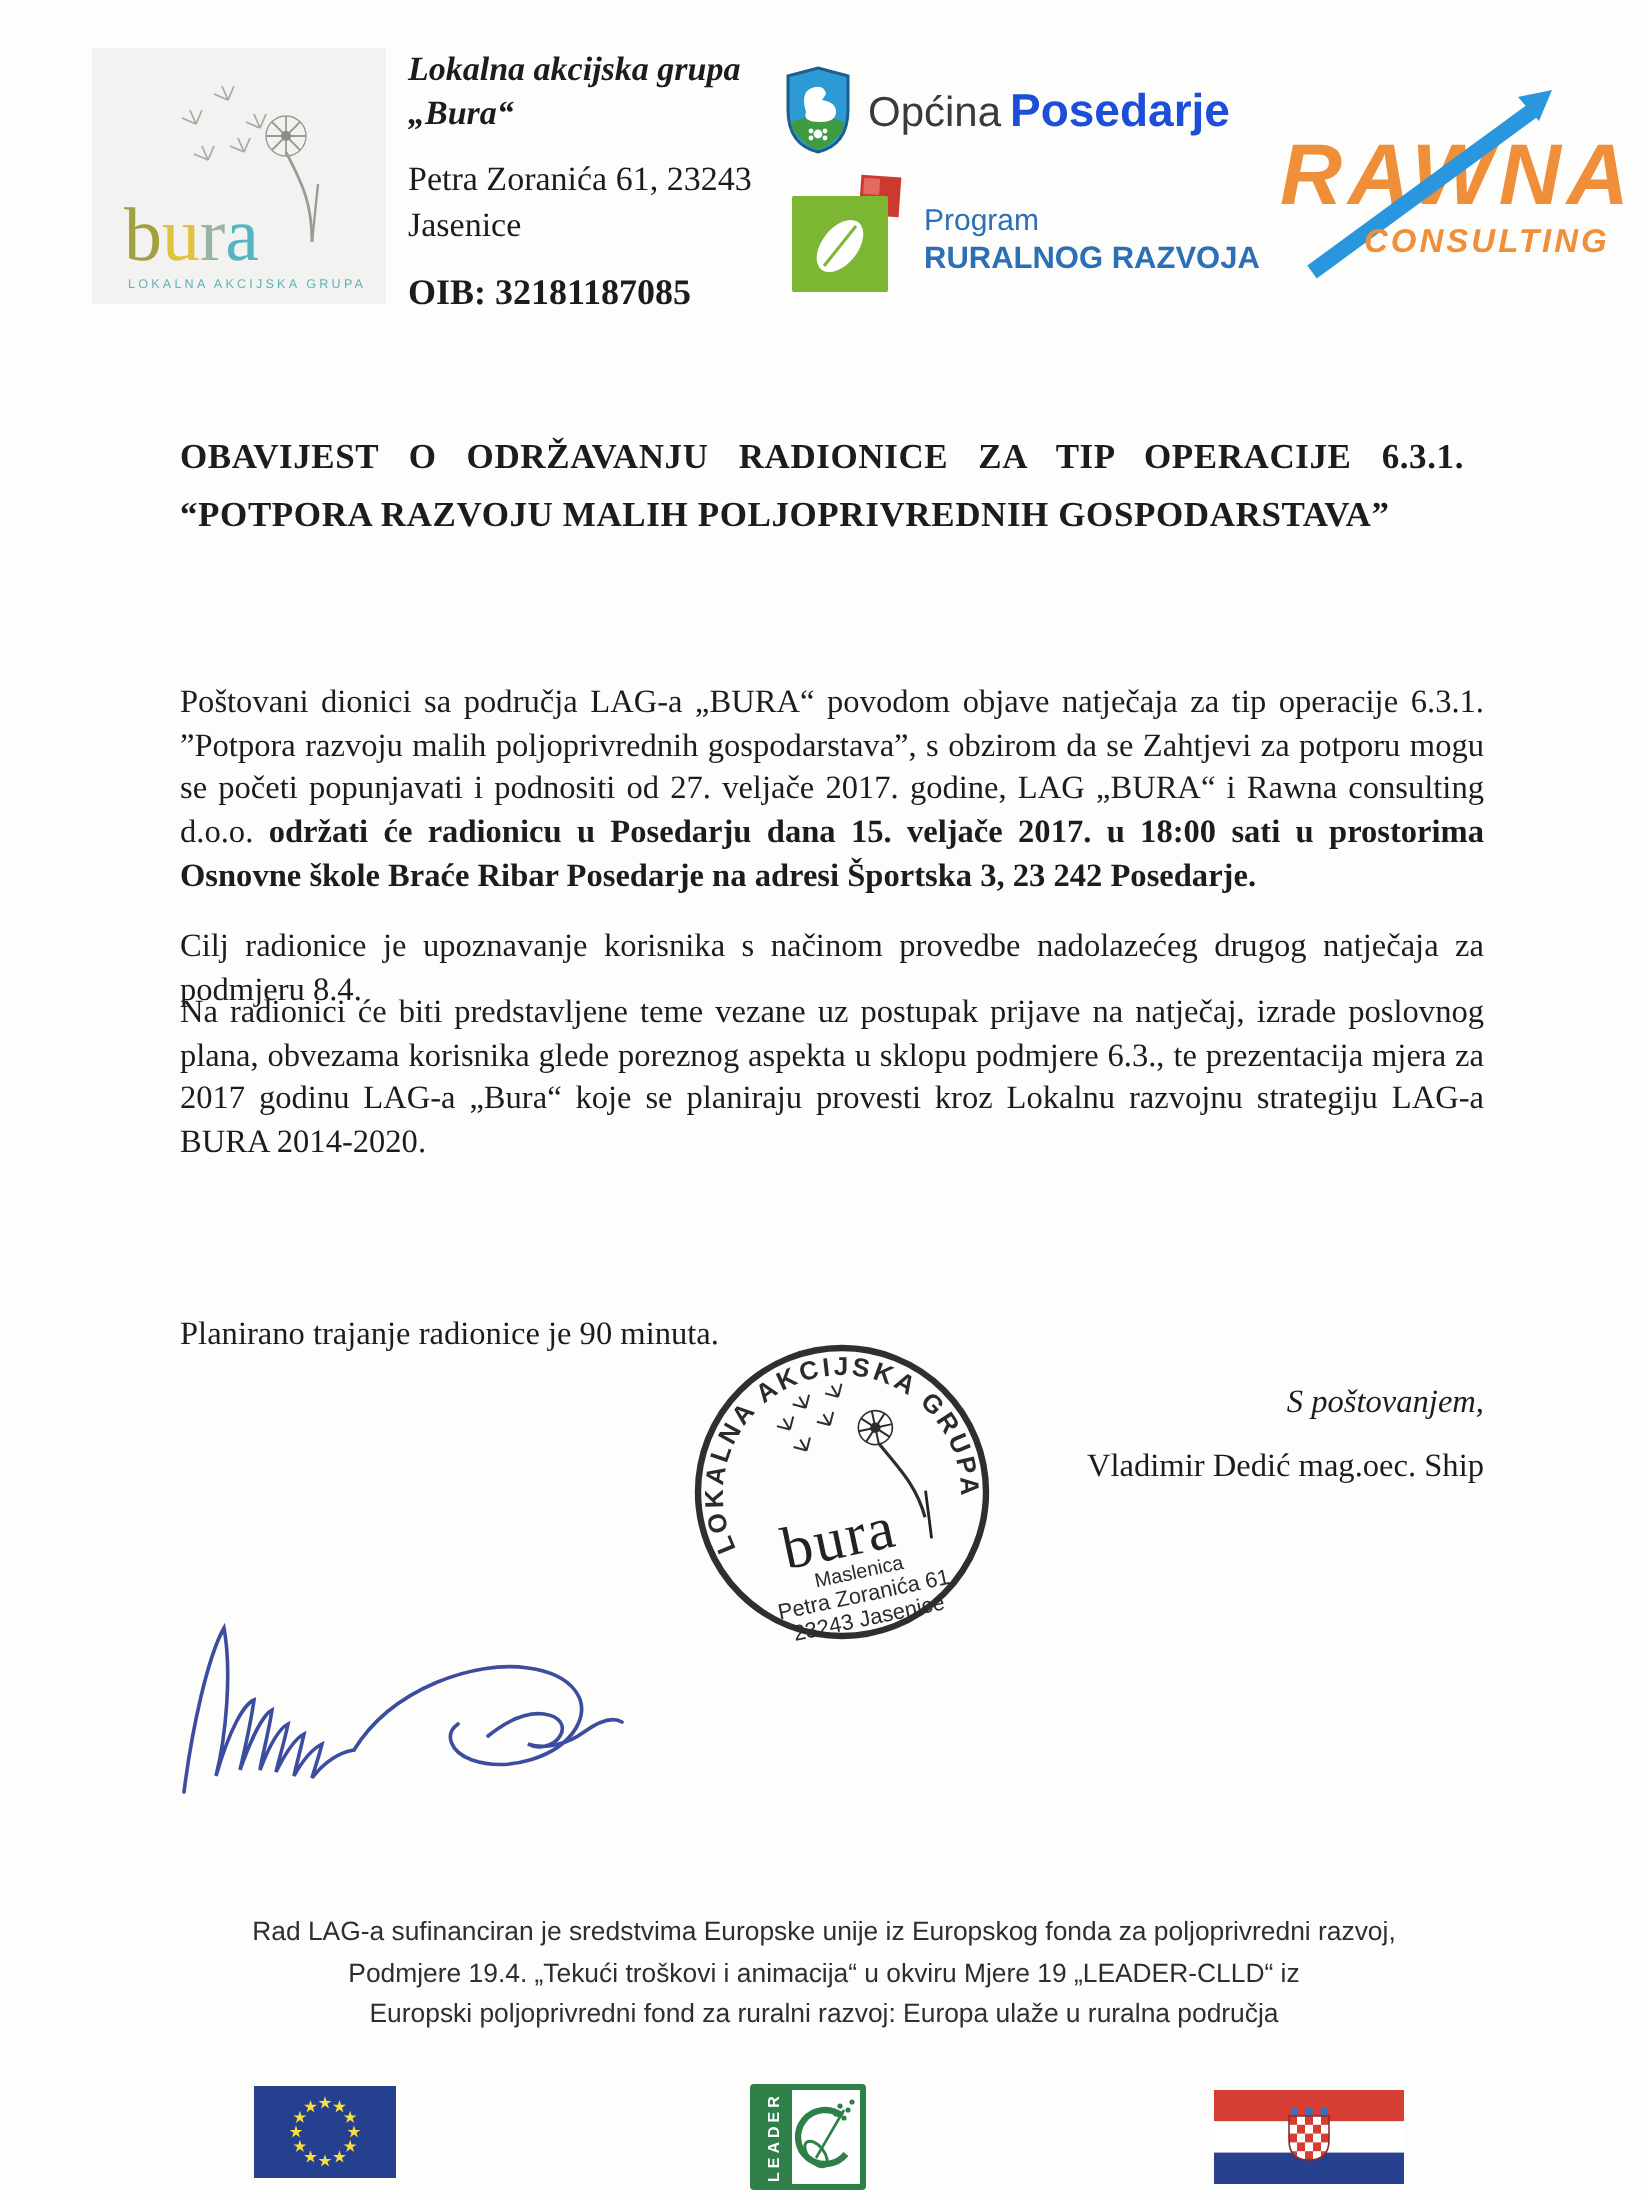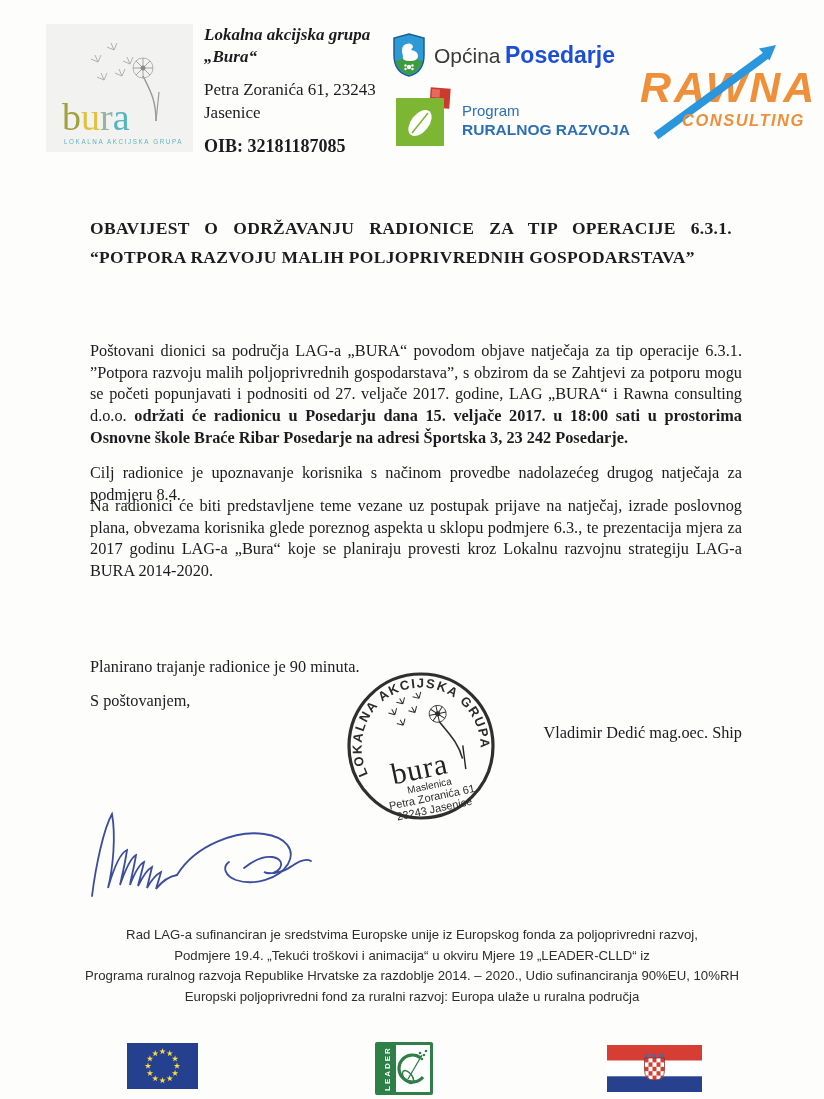--- a/index.html
+++ b/index.html
@@ -24,25 +24,25 @@
   .program-text{position:absolute;left:70px;top:16px;font-family:"Liberation Sans",sans-serif;
     color:#2d6fb5;white-space:nowrap;}
   .program-l1{font-size:15px;line-height:18px;}
   .program-l2{font-size:15.5px;font-weight:bold;line-height:19px;}
   .rawna{position:absolute;left:626px;top:42px;}
   
   .title{position:absolute;left:90px;top:214px;width:642px;
     font-size:17.5px;font-weight:bold;line-height:28.5px;text-align:justify;letter-spacing:.3px;}
   .para{position:absolute;left:90px;width:652px;font-size:16.3px;line-height:21.7px;text-align:justify;}
   .p1{top:330px;margin-top:10px;} .p2{top:462px;} .p3{top:495px;}
-  .p4{top:628px;text-align:left;margin-top:28px;} .closing{top:690px;text-align:left;} .signatory{top:722px;text-align:right;}
+  .p4{top:628px;text-align:left;margin-top:28px;} .closing{top:690px;text-align:right;font-style:italic;} .signatory{top:722px;text-align:right;}
   .stamp{position:absolute;left:344px;top:666px;}
   .signature{position:absolute;left:78px;top:806px;}
   
-  .footer{position:absolute;left:0;top:925px;width:824px;text-align:center;
+  .footer{position:absolute;left:0;top:956px;width:824px;text-align:center;
     font-family:"Liberation Sans",sans-serif;font-size:13.2px;line-height:20.5px;color:#2e2e2e;}
   .flag{position:absolute;}
   .flag-eu{left:127px;top:1043px;}
   .flag-leader{left:375px;top:1042px;}
   .flag-hr{left:607px;top:1045px;}
 </style>
 </head>
 <body>
 
 <div class="page">
@@ -170,21 +170,20 @@
         <path d="M 14,90 C 18,58 26,22 34,8 C 38,30 35,62 30,82 C 37,58 44,46 49,44 C 47,58 44,70 42,79 C 48,62 54,51 58,49 C 56,62 53,72 52,79 C 57,66 62,58 66,56 C 64,66 61,75 60,80 C 65,70 70,63 74,61 C 72,70 70,77 69,82 C 74,73 79,68 83,66 C 81,74 79,79 78,83 C 85,74 93,70 99,69"></path>
         <path d="M 99,69 C 118,38 160,24 186,28 C 208,31 218,44 210,58 C 201,73 176,80 158,74 C 147,70 144,61 151,56"></path>
         <path d="M 166,62 C 176,54 186,50 194,51 C 202,52 205,57 202,62 C 199,67 191,69 186,66 C 194,69 206,66 214,60 C 221,55 228,52 233,55"></path>
       </g>
     </svg>
   </div>
 
   <div class="footer">
     <div>Rad LAG-a sufinanciran je sredstvima Europske unije iz Europskog fonda za poljoprivredni razvoj,</div>
     <div>Podmjere 19.4. „Tekući troškovi i animacija“ u okviru Mjere 19 „LEADER-CLLD“ iz</div>
-    <div>Programa ruralnog razvoja Republike Hrvatske za razdoblje 2014. – 2020., Udio sufinanciranja 90%EU, 10%RH</div>
     <div>Europski poljoprivredni fond za ruralni razvoj: Europa ulaže u ruralna područja</div>
   </div>
 
   <div class="flag flag-eu">
     <svg width="71" height="46" viewBox="0 0 71 46">
       <rect width="71" height="46" fill="#25408f"></rect>
       <g fill="#fadd3e">
         <g transform="translate(35.5,8.5)">
             <path d="M0,-3.4 L0.76,-1.05 3.23,-1.05 1.24,0.4 2,2.75 0,1.3 -2,2.75 -1.24,0.4 -3.23,-1.05 -0.76,-1.05 Z"></path>
           </g>

